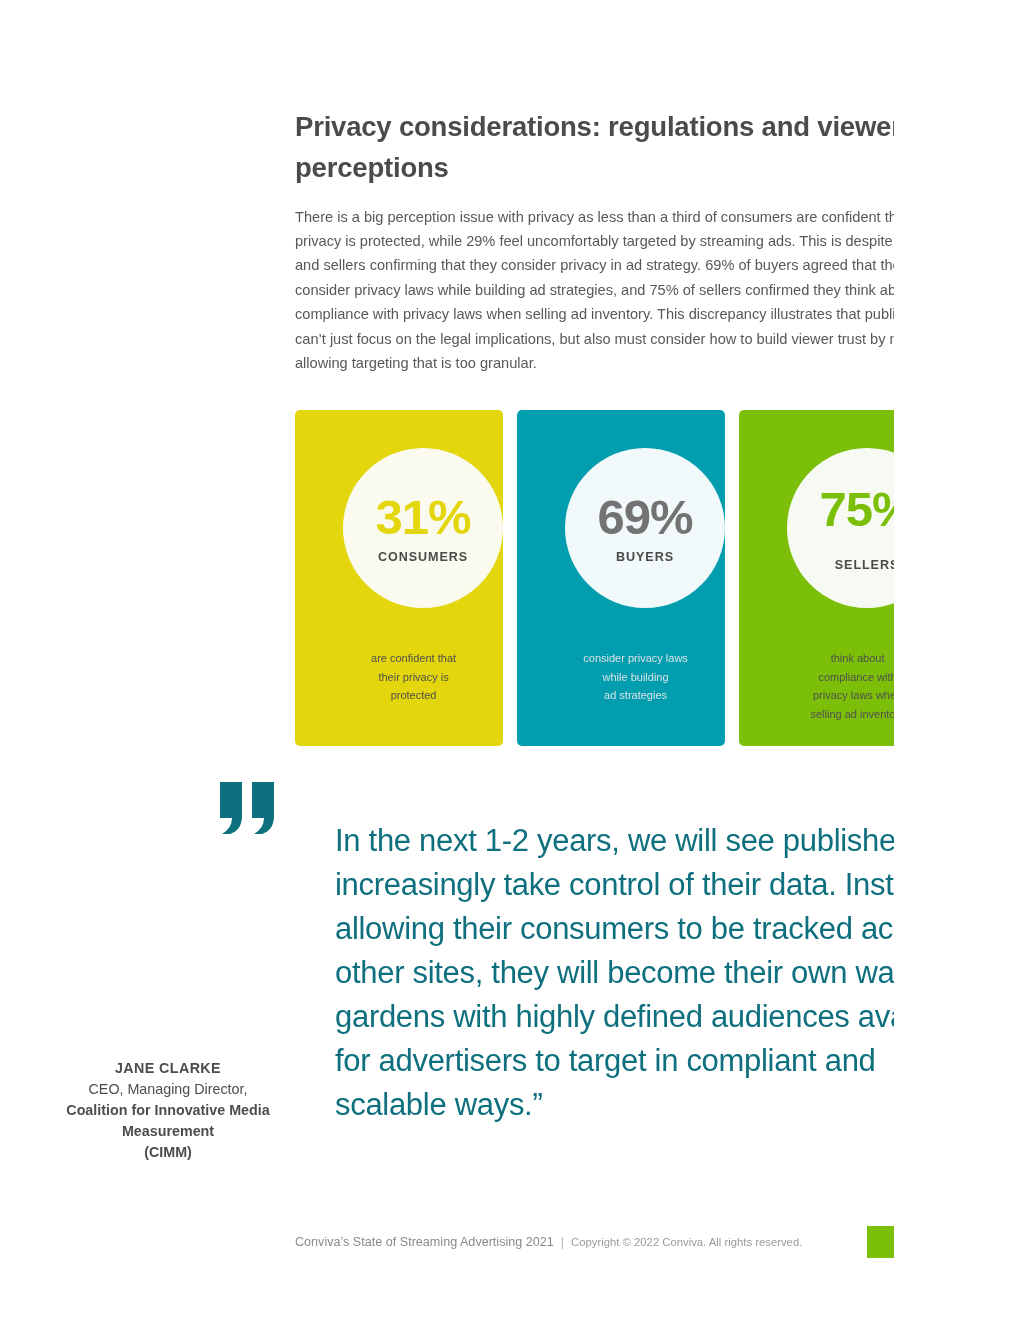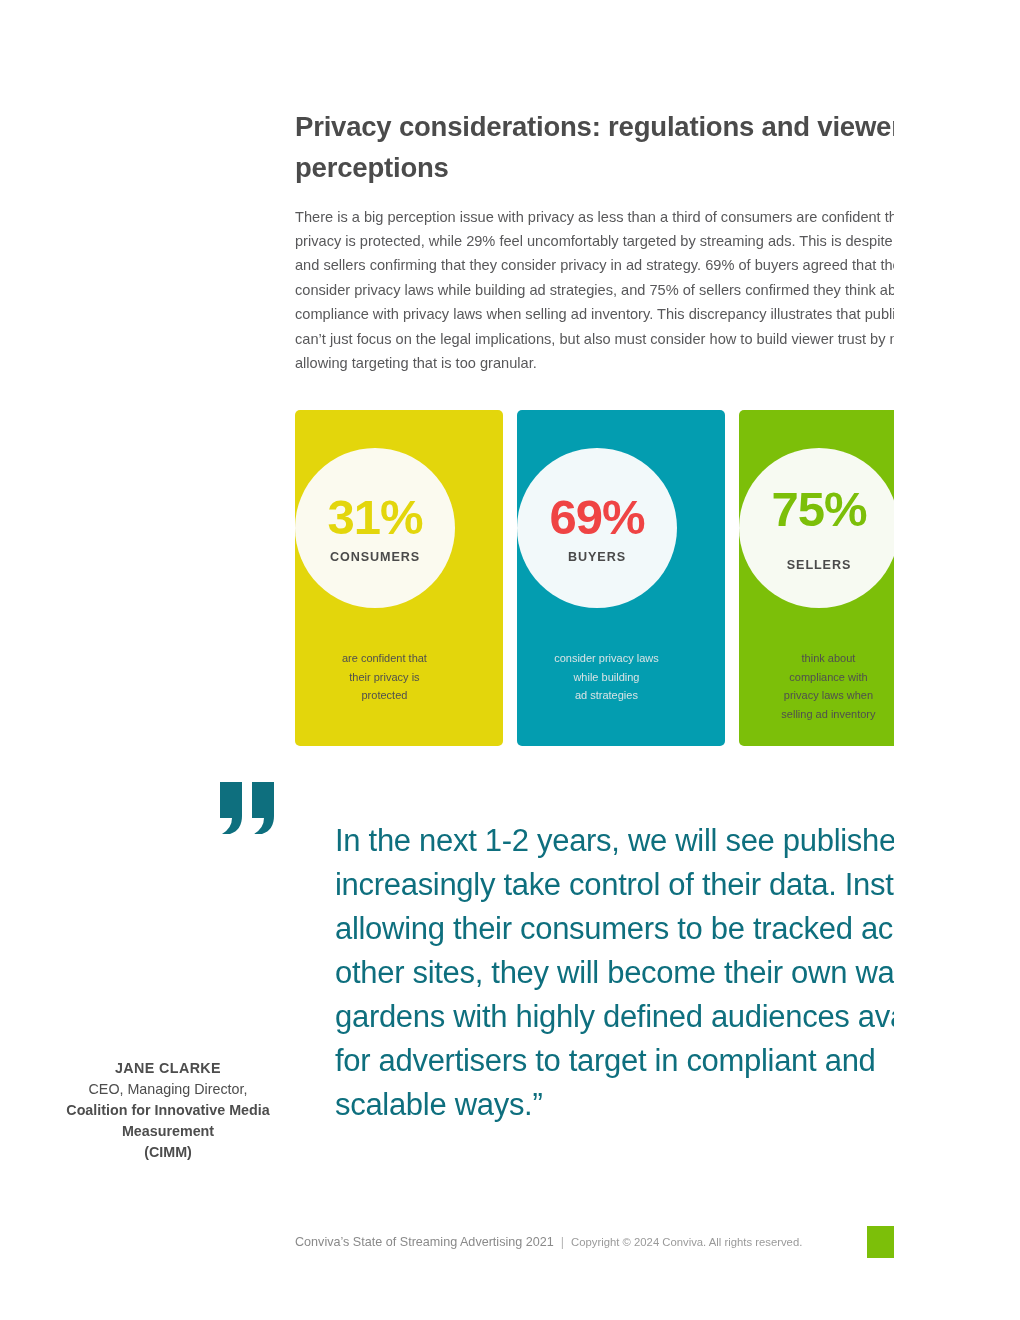--- a/index.html
+++ b/index.html
@@ -56,21 +56,21 @@
     height: 336px;
     display: flex;
     gap: 14px;
   }
   .card {
     flex: 1 1 0;
     border-radius: 5px;
     position: relative;
     display: flex;
     flex-direction: column;
-    align-items: flex-start;
+    align-items: flex-end;
   }
   .card.yellow { background: #e3d60c; }
   .card.teal   { background: #039db0; }
   .card.green  { background: #7cbf09; }
 
   .circle {
     width: 160px;
     height: 160px;
     border-radius: 50%;
     margin-top: 38px;
@@ -83,21 +83,21 @@
   .card.teal   .circle { background: #f2f9fa; }
   .card.green  .circle { background: #f7faf2; gap: 16px; }
 
   .pct {
     font-size: 49px;
     font-weight: bold;
     line-height: 1;
     letter-spacing: -1px;
   }
   .card.yellow .pct { color: #e3d60c; }
-  .card.teal   .pct { color: #ef4444; }
+  .card.teal   .pct { color: #737373; }
   .card.green  .pct { color: #7cbf09; }
 
   .who {
     margin-top: 8px;
     font-size: 12.6px;
     font-weight: bold;
     letter-spacing: 0.9px;
     color: #4a4a4a;
   }
 
@@ -233,17 +233,17 @@
   <div class="attrib">
     <div class="name">JANE CLARKE</div>
     <div class="role">CEO, Managing Director,</div>
     <div class="org">Coalition for Innovative Media Measurement</div>
     <div class="org">(CIMM)</div>
   </div>
 
   <div class="footer">
     <span class="footer-left">Conviva’s State of Streaming Advertising 2021</span>
     <span class="footer-sep">|</span>
-    <span class="footer-right">Copyright © 2024 Conviva. All rights reserved.</span>
+    <span class="footer-right">Copyright © 2022 Conviva. All rights reserved.</span>
     <span class="page-badge">15</span>
   </div>
 
 </div>
 
 </body></html>

